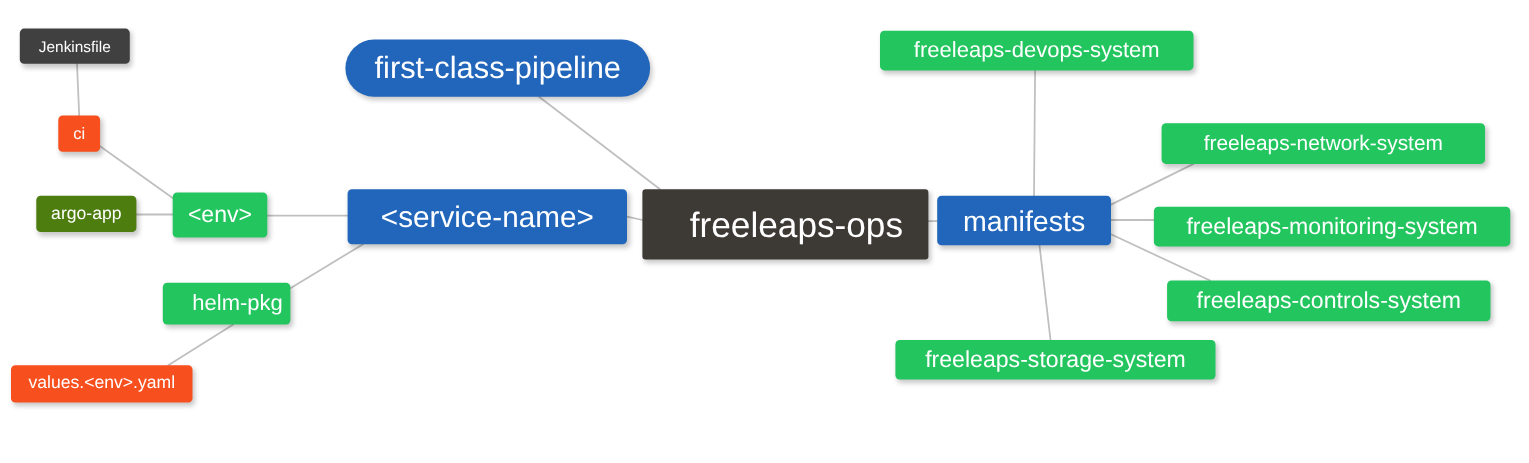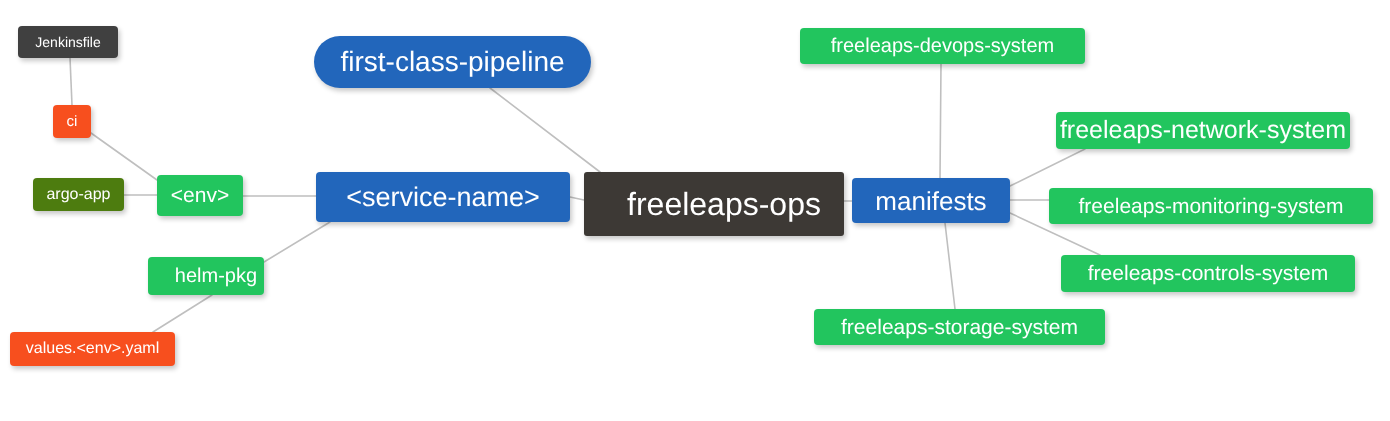--- a/index.html
+++ b/index.html
@@ -69,18 +69,18 @@
       <div class="node" style="left: 53px; top: 105px; width: 38px; height: 33px; background: rgb(247, 79, 30); font-size: 15px;">ci</div>
       <div class="node" style="left: 33px; top: 178px; width: 91px; height: 33px; background: #4d7c0f; font-size: 16px;">argo-app</div>
       <div class="node" style="left: 157px; top: 175px; width: 86px; height: 41px; background: rgb(34, 197, 94); font-size: 21px;">&lt;env&gt;</div>
       <div class="node" style="left: 148px; top: 257px; width: 116px; height: 38px; background: rgb(34, 197, 94); font-size: 20px; padding-left: 20px;">helm-pkg</div>
       <div class="node" style="left: 10px; top: 332px; width: 165px; height: 34px; background: rgb(247, 79, 30); font-size: 16px;">values.&lt;env&gt;.yaml</div>
       <div class="node" style="left: 314px; top: 36px; width: 277px; height: 52px; background: rgb(34, 102, 187); font-size: 28px; border-radius: 26px;">first-class-pipeline</div>
       <div class="node" style="left: 316px; top: 172px; width: 254px; height: 50px; background: rgb(34, 102, 187); font-size: 27px;">&lt;service-name&gt;</div>
       <div class="node root" style="left: 584px; top: 172px; width: 260px; height: 64px; background: rgb(61, 57, 53); font-size: 32px; padding-left: 20px;">freeleaps-ops</div>
       <div class="node" style="left: 852px; top: 178px; width: 158px; height: 45px; background: rgb(34, 102, 187); font-size: 26px;">manifests</div>
       <div class="node" style="left: 800px; top: 28px; width: 285px; height: 36px; background: rgb(34, 197, 94); font-size: 20px;">freeleaps-devops-system</div>
-      <div class="node" style="left: 1056px; top: 112px; width: 294px; height: 37px; background: rgb(34, 197, 94); font-size: 25px;">freeleaps-network-system</div>
+      <div class="node" style="left: 1056px; top: 112px; width: 294px; height: 37px; background: rgb(34, 197, 94); font-size: 19px;">freeleaps-network-system</div>
       <div class="node" style="left: 1049px; top: 188px; width: 324px; height: 36px; background: rgb(34, 197, 94); font-size: 21px;">freeleaps-monitoring-system</div>
       <div class="node" style="left: 1061px; top: 255px; width: 294px; height: 37px; background: rgb(34, 197, 94); font-size: 21px;">freeleaps-controls-system</div>
       <div class="node" style="left: 814px; top: 309px; width: 291px; height: 36px; background: rgb(34, 197, 94); font-size: 21px;">freeleaps-storage-system</div>
     </div>
 </div>
 
 </body></html>

